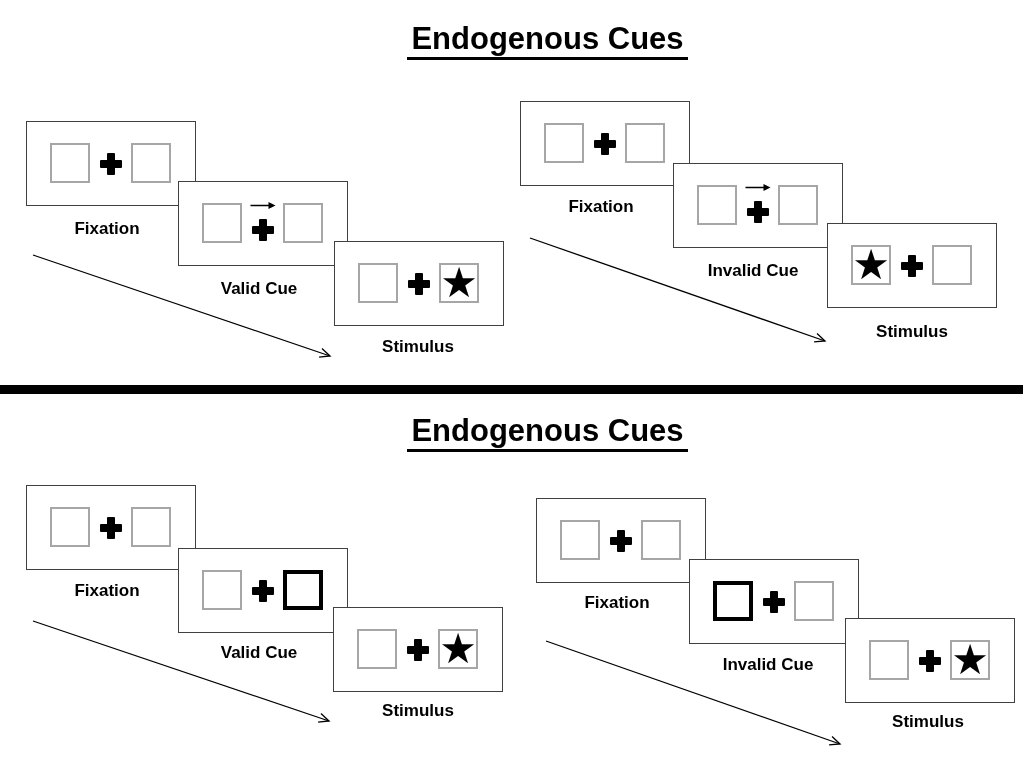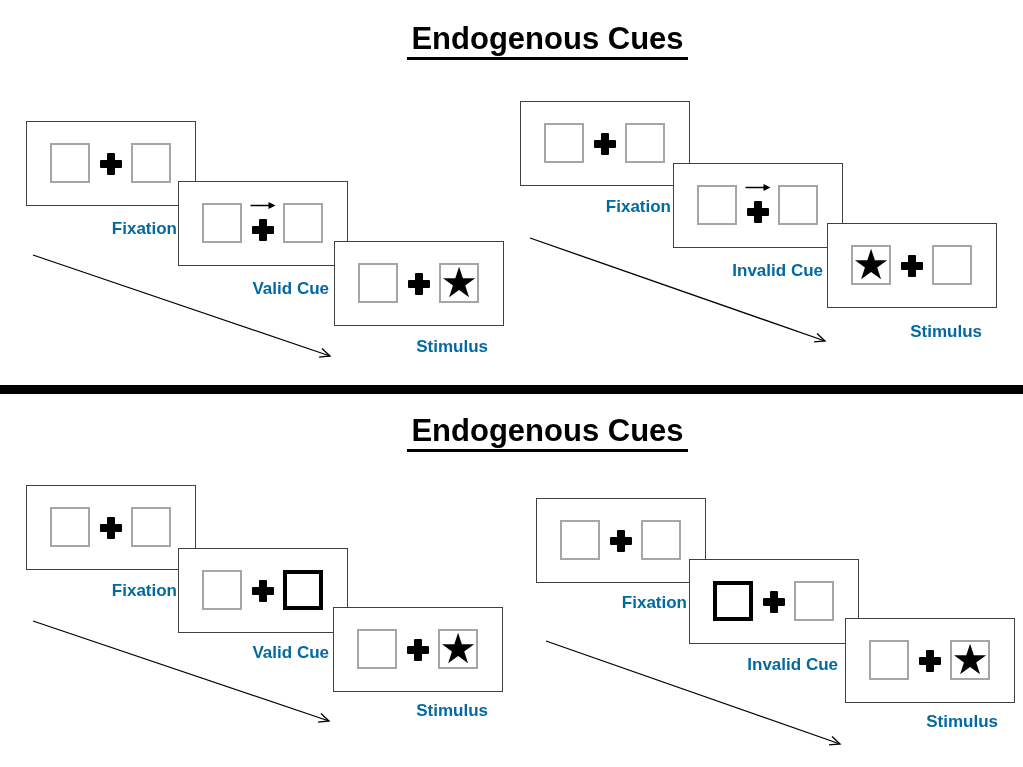--- a/index.html
+++ b/index.html
@@ -28,22 +28,22 @@
   .sq.bold{border:4px solid #000;}
   .star{
     position:absolute;inset:0;display:flex;align-items:center;justify-content:center;
     font-size:42px;line-height:36px;color:#000;overflow:visible;
   }
   .plus{position:absolute;left:50%;top:50%;width:22px;height:22px;transform:translate(-50%,-50%);}
   .plus::before{content:"";position:absolute;left:7px;top:0;width:8px;height:22px;background:#000;border-radius:1px;}
   .plus::after{content:"";position:absolute;left:0;top:7px;width:22px;height:8px;background:#000;border-radius:1px;}
   .cue-arrow{position:absolute;left:50%;top:19px;transform:translateX(-50%);}
   .lbl{
-    position:absolute;width:140px;text-align:right;
-    font-weight:bold;font-size:17px;line-height:19px;color:#0369a1;z-index:4;
+    position:absolute;width:140px;text-align:center;
+    font-weight:bold;font-size:17px;line-height:19px;color:#000000;z-index:4;
   }
   .arrows{position:absolute;inset:0;z-index:0;pointer-events:none;}
 </style>
 </head>
 <body>
 
 <div class="stage">
 
   <div class="title" style="top:22px">
     <span class="t">Endogenous Cues</span>

